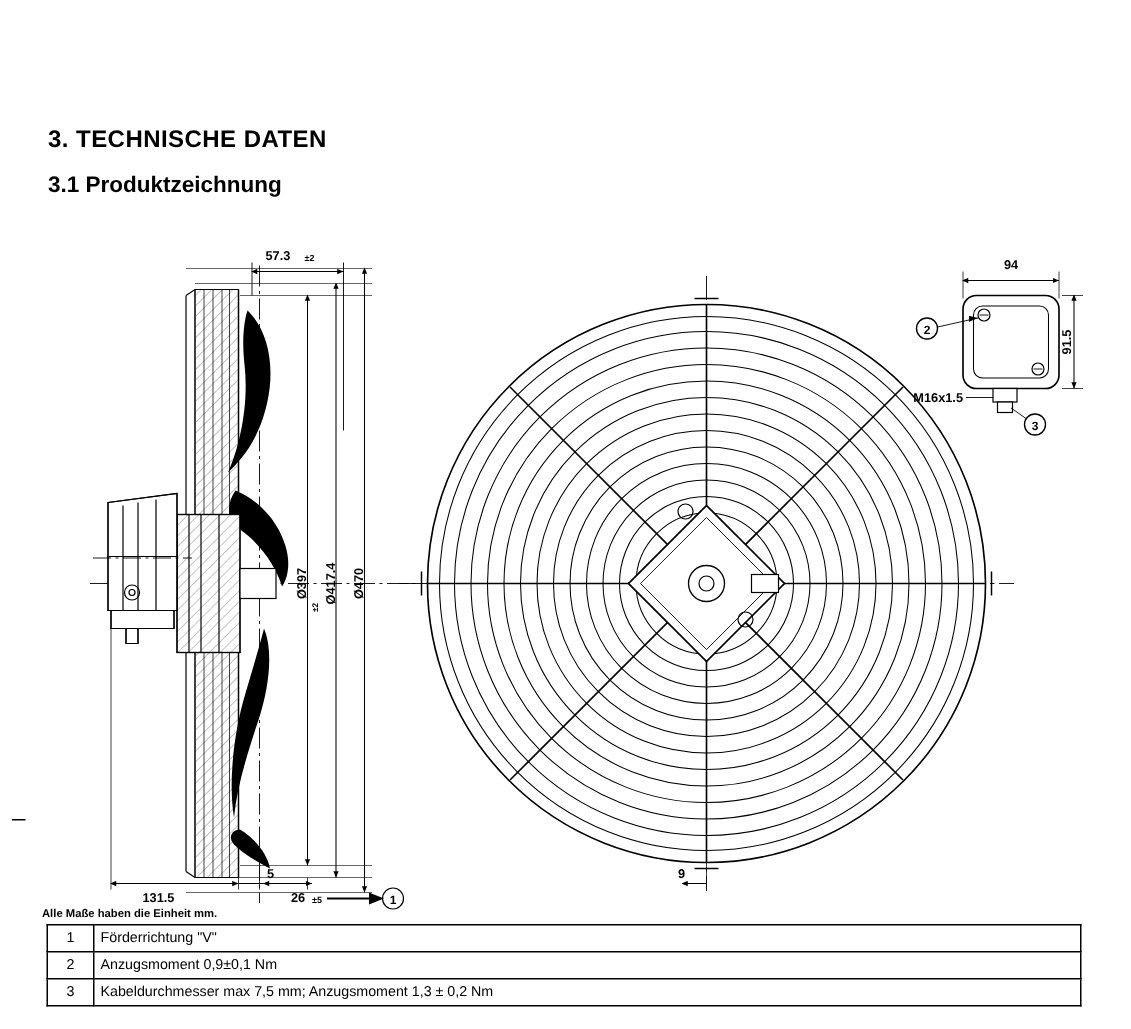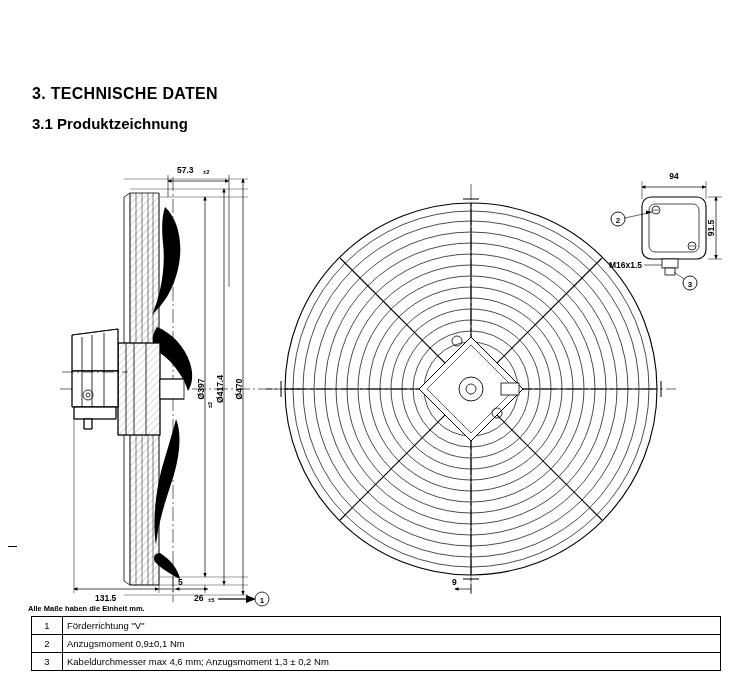--- a/index.html
+++ b/index.html
@@ -286,18 +286,18 @@
       <tr>
         <td class="num">1</td>
         <td>Förderrichtung "V"</td>
       </tr>
       <tr>
         <td class="num">2</td>
         <td>Anzugsmoment 0,9±0,1 Nm</td>
       </tr>
       <tr>
         <td class="num">3</td>
-        <td>Kabeldurchmesser max 4,6 mm; Anzugsmoment 1,3 ± 0,2 Nm</td>
+        <td>Kabeldurchmesser max 7,5 mm; Anzugsmoment 1,3 ± 0,2 Nm</td>
       </tr>
     </tbody>
   </table>
 
 </div>
 
 </body></html>

